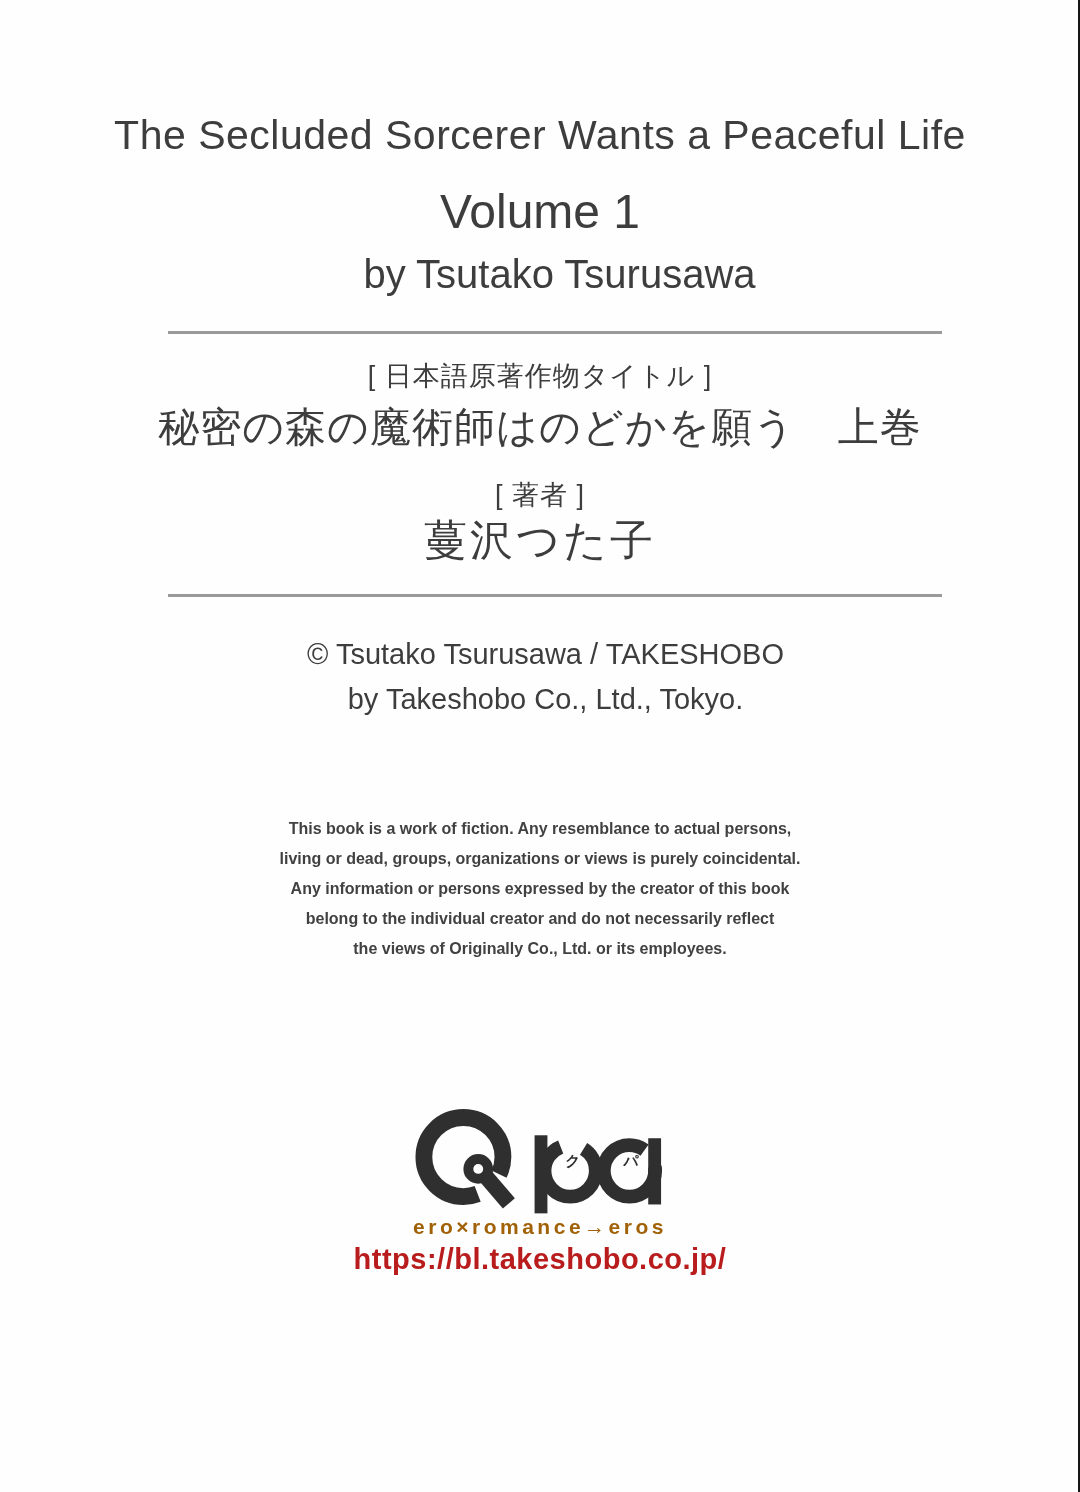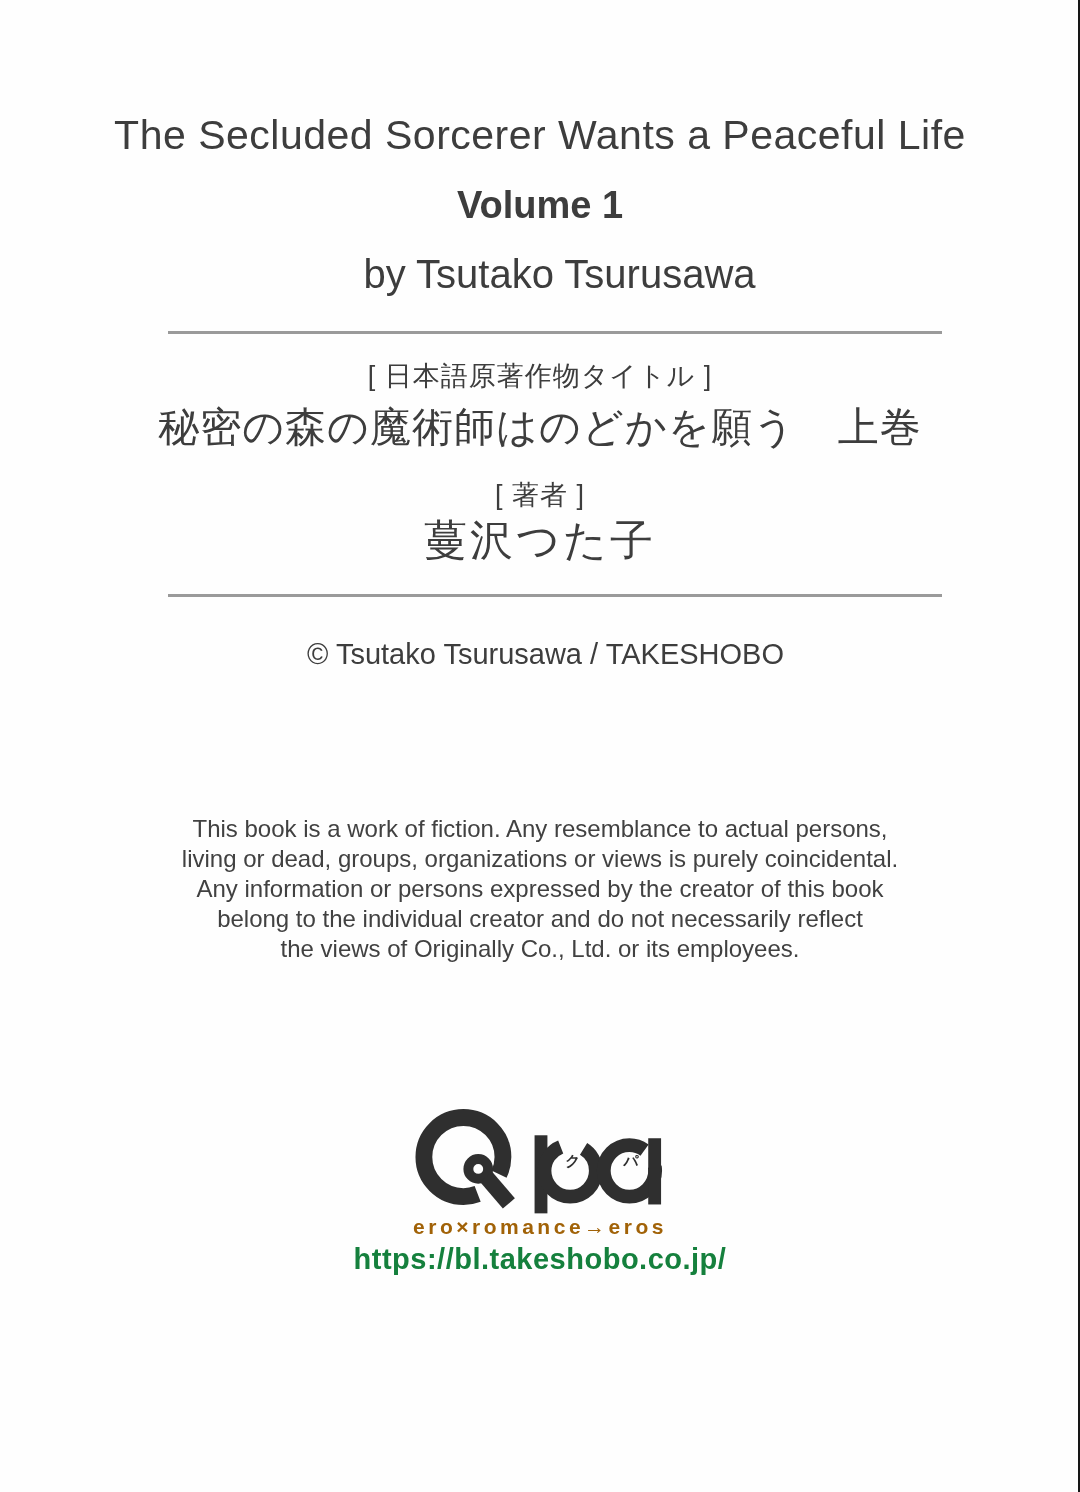--- a/index.html
+++ b/index.html
@@ -12,39 +12,39 @@
     font-family: "Liberation Sans", sans-serif;
     color: #3d3d3d;
   }
   .abs-center {
     position: absolute;
     left: 0;
     right: 0;
     text-align: center;
   }
   .title-en    { top: 112px; font-size: 41px; font-weight: 300; letter-spacing: 0.5px; }
-  .volume-en   { top: 184px; font-size: 38px; font-weight: 700; }
+  .volume-en   { top: 184px; font-size: 48px; font-weight: 400; }
   .author-en   { top: 252px; font-size: 40px; font-weight: 300; padding-left: 39px; }
   .rule {
     position: absolute;
     left: 168px;
     width: 774px;
     height: 3px;
     background: #9a9a9a;
     border: none;
     margin: 0;
   }
   .rule-top    { top: 331px; }
   .rule-bottom { top: 594px; }
   .jp-label-1  { top: 358px; font-size: 27px; letter-spacing: 1px; }
   .jp-title    { top: 400px; font-size: 41px; letter-spacing: 1px; }
   .jp-label-2  { top: 477px; font-size: 27px; letter-spacing: 1px; }
   .jp-author   { top: 512px; font-size: 43px; letter-spacing: 3px; }
   .copyright-block { top: 632px; font-size: 29px; font-weight: 300; line-height: 45px; margin-left: 11px; }
-  .disclaimer-block { top: 814px; font-size: 24px; font-weight: 400; line-height: 30px; color: #414141; }
+  .disclaimer-block { top: 814px; font-size: 16px; font-weight: 700; line-height: 30px; color: #414141; }
   .logo-wrap { top: 1104px; }
   .logo-wrap svg { display: inline-block; }
   .sr-only {
     position: absolute;
     width: 1px; height: 1px;
     overflow: hidden;
     clip: rect(0 0 0 0);
     white-space: nowrap;
   }
   .tagline {
@@ -52,21 +52,21 @@
     font-size: 21px;
     font-weight: 600;
     letter-spacing: 3.5px;
     color: #a16207;
   }
   .site-url {
     top: 1243px;
     font-size: 29px;
     font-weight: 700;
     letter-spacing: 0.5px;
-    color: #15803d;
+    color: #b91c1c;
   }
   .scan-edge-right {
     position: absolute;
     top: 0;
     right: 0;
     width: 2px;
     height: 100%;
     background: #161616;
   }
   .logo-kana {
@@ -94,20 +94,21 @@
   <div class="abs-center jp-label-2">[ 著者 ]</div>
 
   <div class="abs-center jp-title">秘密の森の魔術師はのどかを願う　上巻</div>
 
   <div class="abs-center jp-author">蔓沢つた子</div>
 
   <div class="rule rule-bottom"></div>
 
   <div class="abs-center copyright-block">
     <div>© Tsutako Tsurusawa / TAKESHOBO</div>
+    <div>by Takeshobo Co., Ltd., Tokyo.</div>
   </div>
 
   <div class="abs-center disclaimer-block">
     <div>This book is a work of fiction. Any resemblance to actual persons,</div>
     <div>living or dead, groups, organizations or views is purely coincidental.</div>
     <div>Any information or persons expressed by the creator of this book</div>
     <div>belong to the individual creator and do not necessarily reflect</div>
     <div>the views of Originally Co., Ltd. or its employees.</div>
   </div>
 

